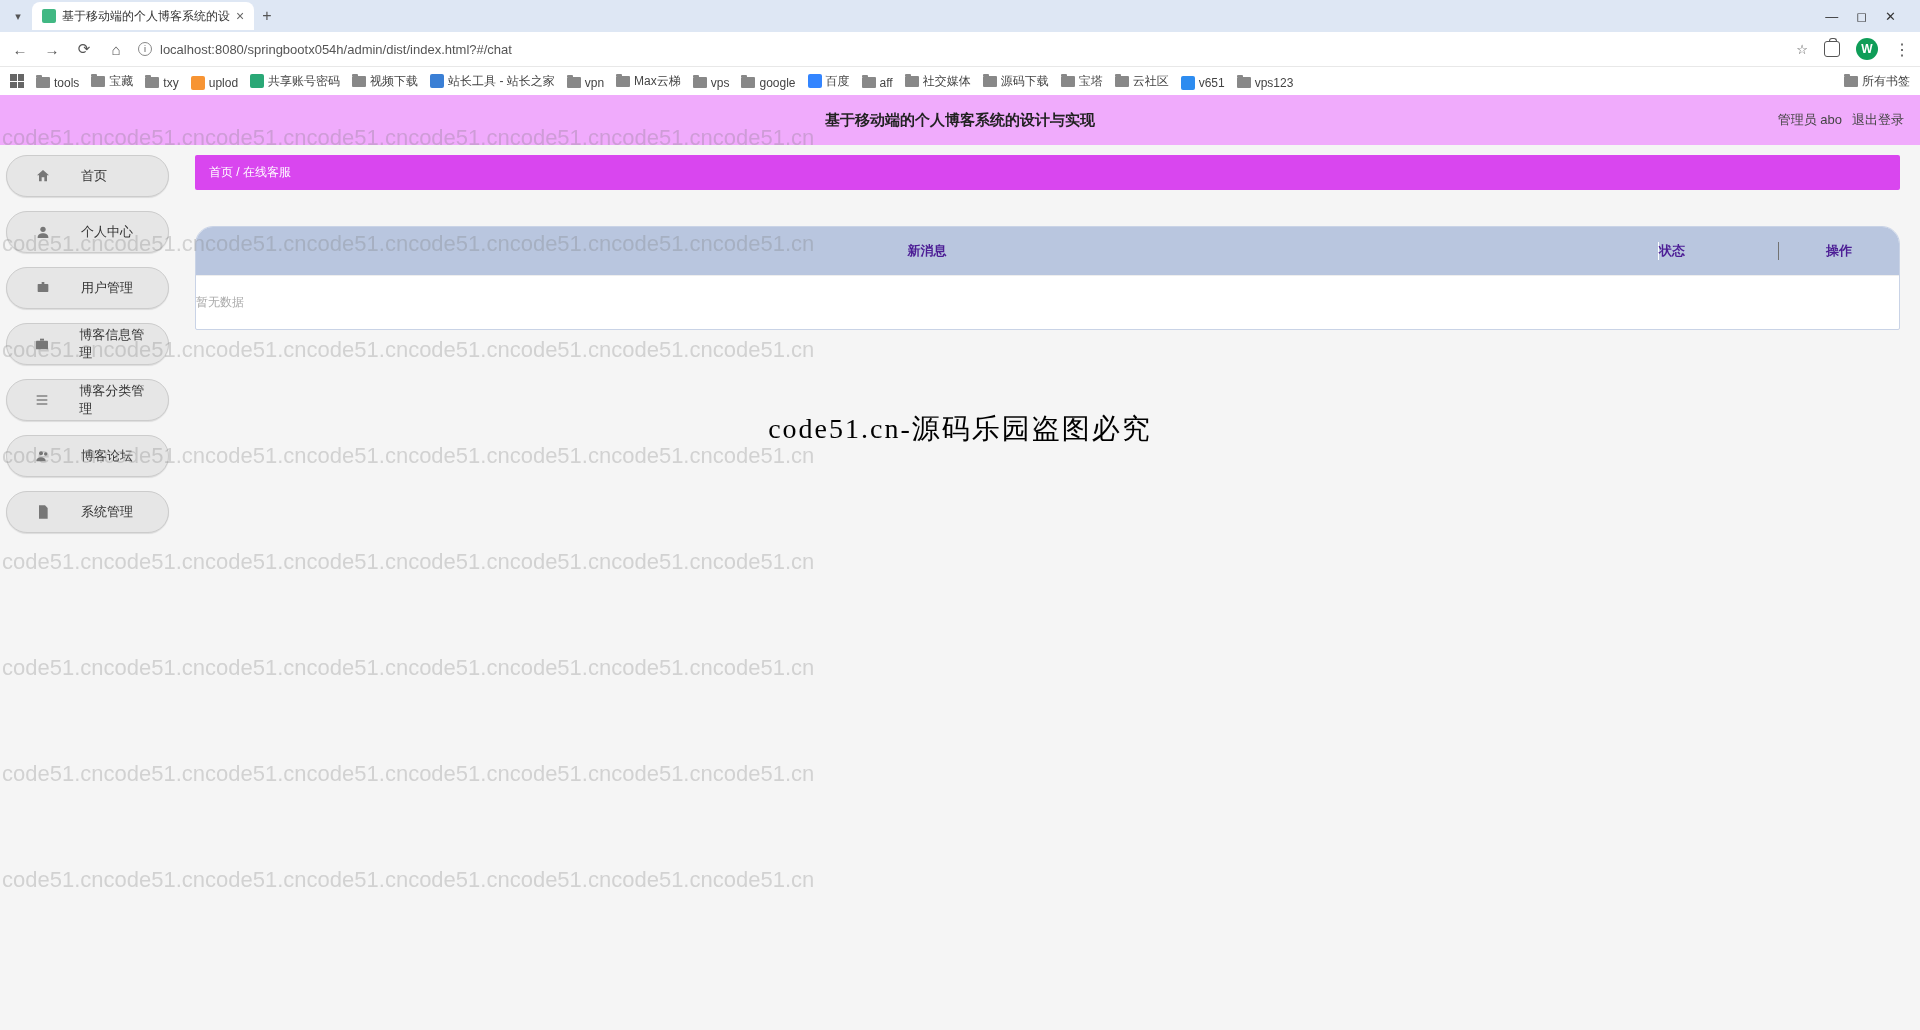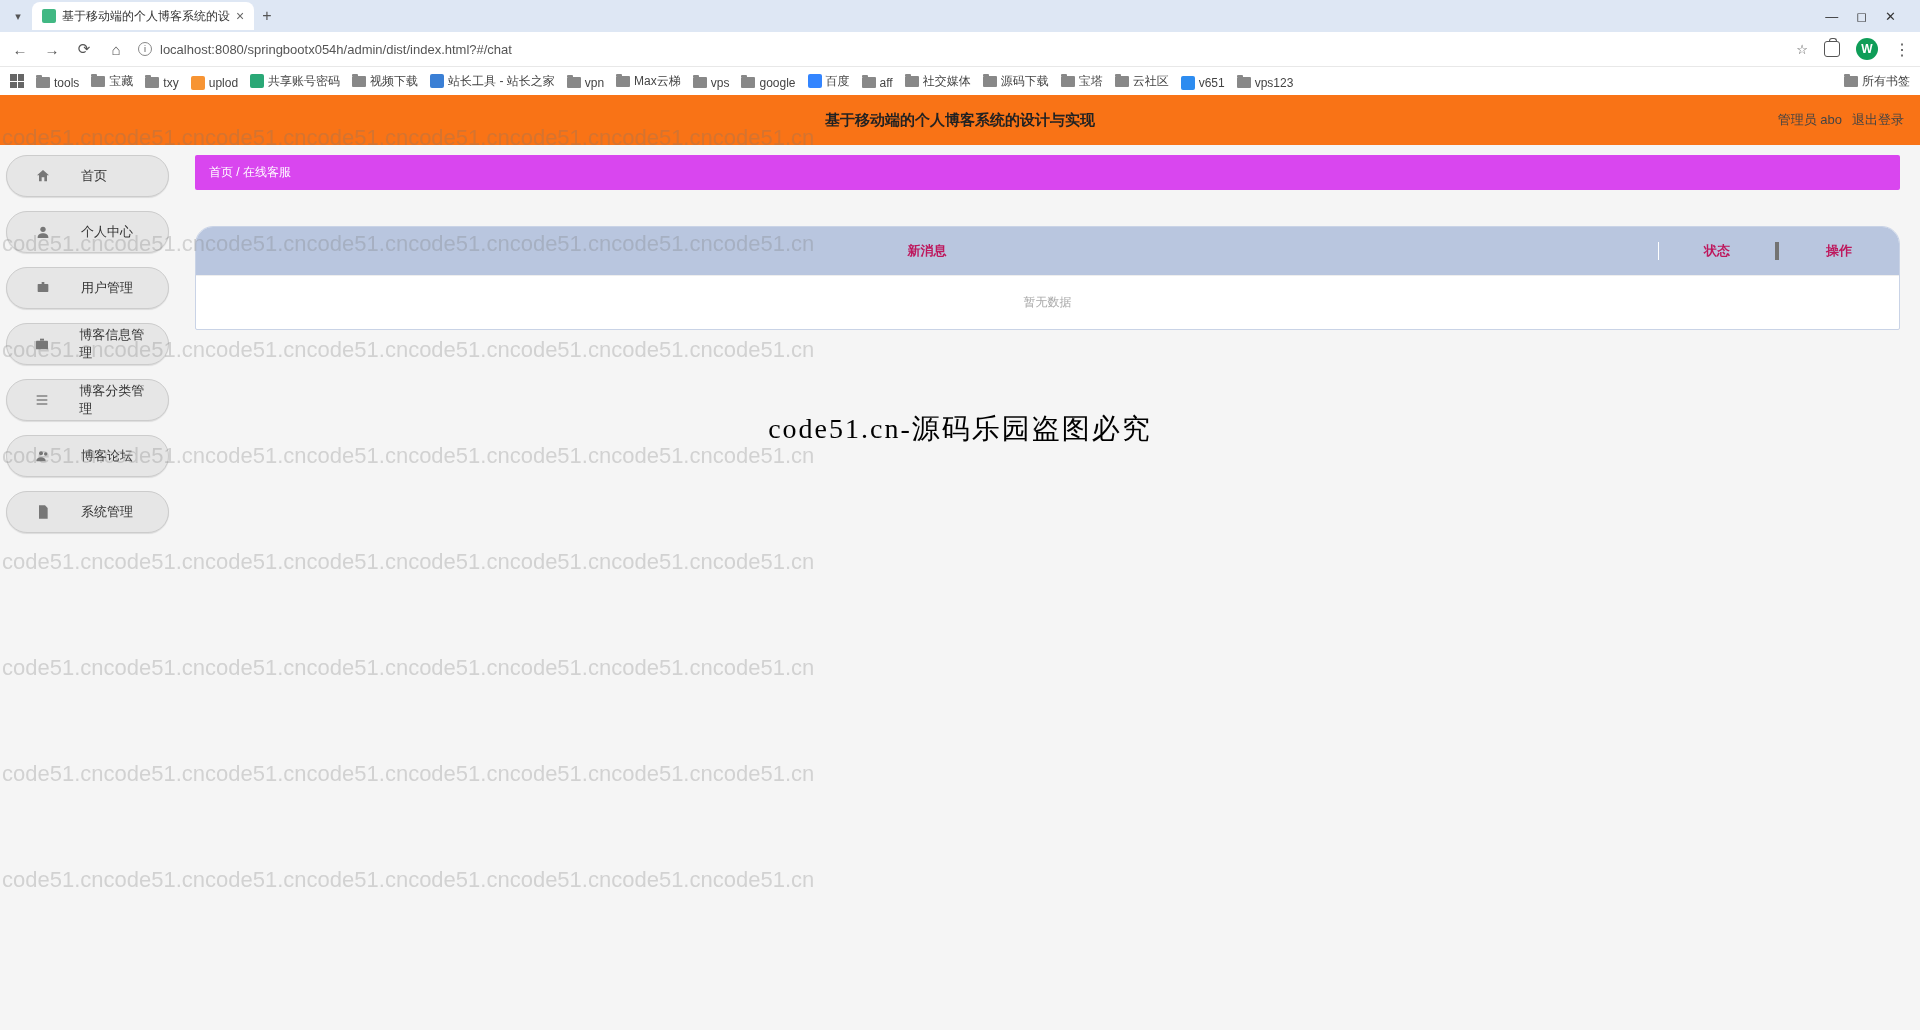--- a/index.html
+++ b/index.html
@@ -29,40 +29,40 @@
 .bookmarks-bar { background: #fff; height: 29px; display: flex; align-items: center; padding: 0 10px; gap: 12px; font-size: 12px; color: #444; border-top: 1px solid #e8e8e8; }
 .bk-item { display: flex; align-items: center; gap: 4px; white-space: nowrap; }
 .bk-grid { width: 14px; height: 14px; display: grid; grid-template: repeat(2,1fr)/repeat(2,1fr); gap: 1px; }
 .bk-grid span { background: #666; }
 .bk-folder { width: 14px; height: 11px; background: #888; border-radius: 1px; position: relative; }
 .bk-folder::before { content: ''; position: absolute; top: -2px; left: 0; width: 6px; height: 2px; background: #888; border-radius: 1px 1px 0 0; }
 .bk-icon-sq { width: 14px; height: 14px; border-radius: 2px; }
 .bk-right { margin-left: auto; display: flex; align-items: center; }
 
 
-.app-header { background: #f97316; height: 50px; display: flex; align-items: center; justify-content: center; position: relative; font-weight: bold; font-size: 15px; color: #222; }
+.app-header { background: #f0abfc; height: 50px; display: flex; align-items: center; justify-content: center; position: relative; font-weight: bold; font-size: 15px; color: #222; }
 .app-header-right { position: absolute; right: 16px; display: flex; gap: 10px; font-size: 13px; font-weight: normal; color: #444; }
 
 .app-body { display: flex; height: calc(1030px - 95px - 50px); }
 
 .sidebar { width: 175px; padding: 10px 6px; display: flex; flex-direction: column; gap: 14px; }
 .side-item { background: #e6e6e6; border: 1px solid #ccc; border-radius: 22px; height: 42px; display: flex; align-items: center; padding: 0 14px; gap: 16px; font-size: 13px; color: #333; box-shadow: 0 1px 1px rgba(0,0,0,.1); }
 .side-icon-wrap { width: 44px; display: flex; justify-content: center; }
 .side-icon { width: 16px; height: 16px; color: #777; }
 
 .main { flex: 1; padding: 10px 20px 10px 20px; }
 .breadcrumb { background: #d946ef; color: #fff; font-size: 12px; padding: 9px 14px; border-radius: 2px; }
 .breadcrumb a { color: #fff; text-decoration: none; }
 
 .content-panel { margin-top: 36px; background: #fff; border: 1px solid #c9d3e6; border-radius: 18px 18px 2px 2px; overflow: hidden; }
-.table-head { background: #b9c6df; display: flex; height: 48px; align-items: center; font-size: 13px; color: #be185d; font-weight: bold; }
+.table-head { background: #b9c6df; display: flex; height: 48px; align-items: center; font-size: 13px; color: #4c1d95; font-weight: bold; }
 .col-msg { flex: 1; text-align: center; border-right: 1px solid #fff; }
-.col-status { width: 120px; text-align: center; border-right: 4px solid #737373; }
+.col-status { width: 120px; border-right: 1px solid #737373; }
 .col-op { width: 120px; text-align: center; }
-.table-empty { text-align: center; padding: 18px 0; font-size: 12px; color: #aaa; border-top: 1px solid #eee; }
+.table-empty { text-align: left; padding: 18px 0; font-size: 12px; color: #aaa; border-top: 1px solid #eee; }
 
 .watermark-center { position: absolute; top: 410px; left: 50%; transform: translateX(-50%); font-size: 28px; color: #000000; font-family: "SimSun", serif; pointer-events: none; letter-spacing: 2px; white-space: nowrap; }
 .wm-grid { position: absolute; top: 95px; left: 0; right: 0; bottom: 0; pointer-events: none; overflow: hidden; }
 .wm-row { display: flex; justify-content: flex-start; padding: 0 2px; }
 .wm-cell { color: rgba(120,120,120,.28); font-size: 22px; white-space: nowrap; }
 </style>
 </head>
 <body>
 
 <div class="browser-chrome">

